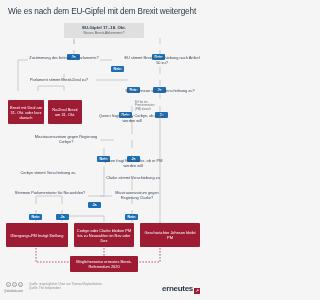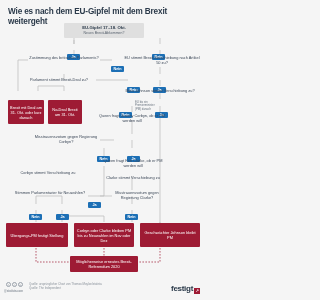--- a/index.html
+++ b/index.html
@@ -9,21 +9,21 @@
     font-family:"Liberation Sans", sans-serif;
     color:#3c4858;
     position:relative;
     overflow:hidden;
   }
   .canvas { position:absolute; inset:0; }
 
   
   .title {
     position:absolute; left:8px; top:7px; width:192px;
-    font-size:8.2px; font-weight:bold; color:#2b3a4a;
+    font-size:8.2px; font-weight:normal; color:#2b3a4a;
     letter-spacing:-0.15px; line-height:10px;
   }
 
   
   .node { position:absolute; }
 
   
   .grey-box {
     background:#dfdfdf;
     text-align:center;
@@ -245,17 +245,17 @@
       <i>c</i>
       <i>i</i>
       <i>=</i>
     </div>
     <div class="ccurl">@statista.com</div>
     <div class="srcs">
       <div>Quelle: ursprünglicher Chart von Thomas Moylan/statista</div>
       <div>Quelle: The Independent</div>
     </div>
     <div class="statista">
-      <span>festigt</span><span class="sq">↗</span>
+      <span>erneutes</span><span class="sq">↗</span>
     </div>
   </div>
 
 </div>
 
 </body></html>

